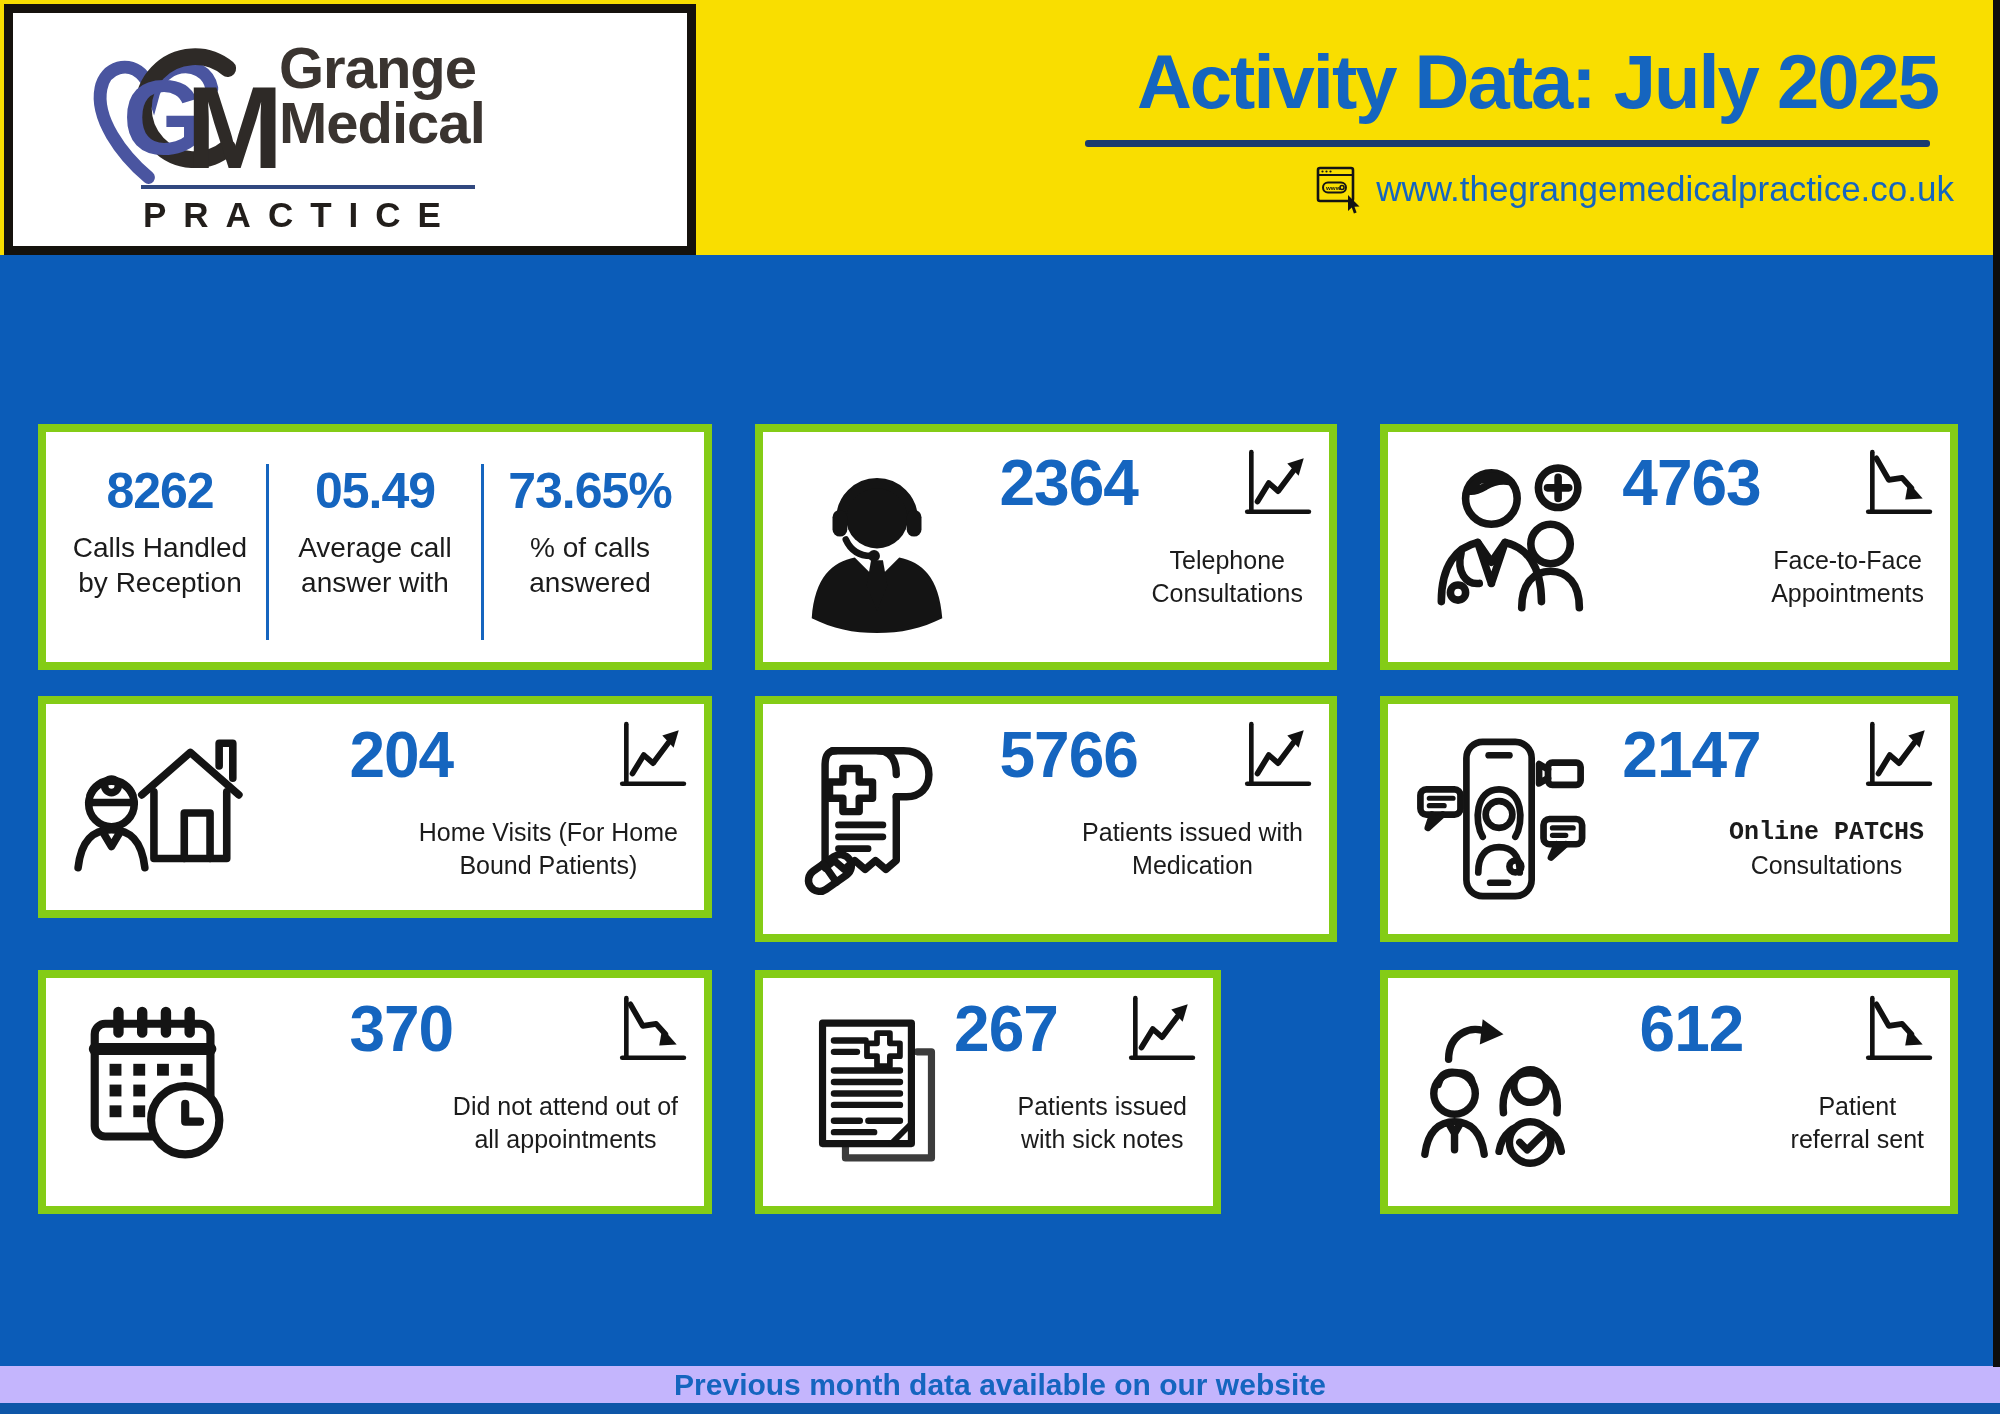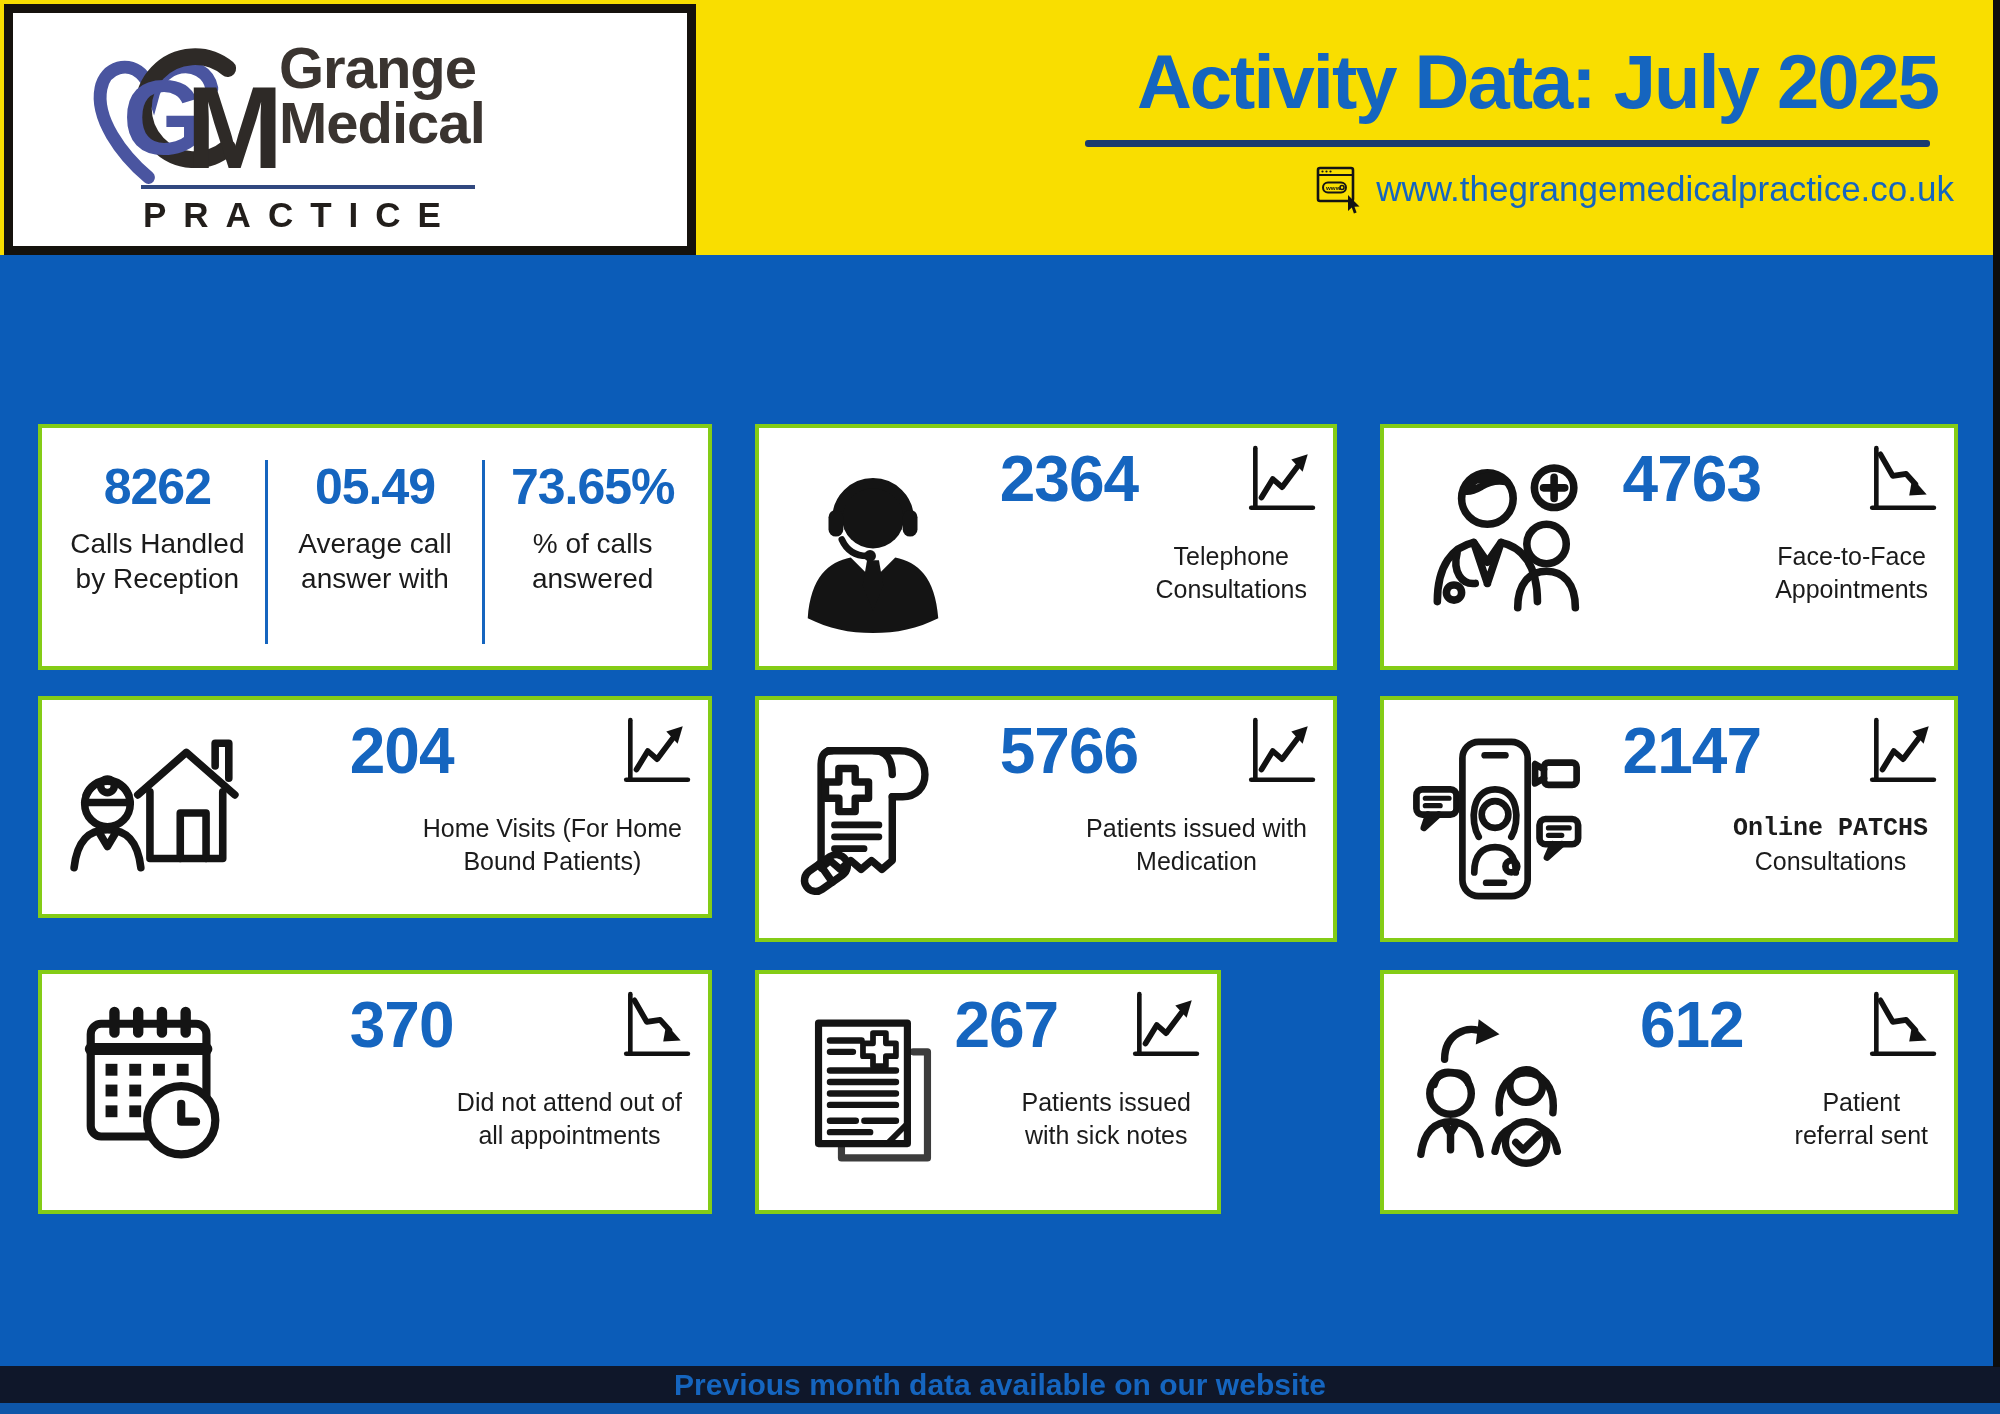--- a/index.html
+++ b/index.html
@@ -24,21 +24,21 @@
     font-size:35px;font-weight:700;color:#221E1B;letter-spacing:17px;white-space:nowrap;
   }
   .title{
     position:absolute;top:38px;right:62px;
     font-size:76px;font-weight:700;color:#1565BF;letter-spacing:-2px;white-space:nowrap;
   }
   .title-rule{position:absolute;top:140px;right:70px;width:845px;height:7px;background:#1A3C6E;border-radius:3px;}
   .url-row{position:absolute;top:164px;right:46px;display:flex;align-items:center;gap:13px;}
   .url-text{font-size:35px;color:#1565BF;white-space:nowrap;}
   
-  .card{position:absolute;background:#ffffff;border:4px solid #84cc16;box-sizing:border-box;}
+  .card{position:absolute;background:#ffffff;border:8px solid #84cc16;box-sizing:border-box;}
   
   .sum{display:flex;align-items:stretch;padding:30px 8px 20px 8px;}
   .sum-col{flex:1;text-align:center;padding:0 6px;}
   .sum-num{font-size:50px;font-weight:700;color:#1565BF;letter-spacing:-1px;}
   .sum-label{margin-top:10px;font-size:28px;color:#1b1b1b;line-height:1.25;}
   .sum-div{width:3px;background:#1565BF;margin:2px 0;}
   
   .stat .icon-wrap{
     position:absolute;left:14px;top:50%;transform:translateY(-50%);
     width:200px;height:192px;display:flex;align-items:center;justify-content:center;
@@ -49,21 +49,21 @@
   }
   .stat .trend{position:absolute;right:16px;top:14px;width:74px;height:74px;}
   .stat .label{
     position:absolute;right:26px;top:112px;text-align:center;
     font-size:25px;color:#1b1b1b;line-height:1.32;
   }
   .stat .label span{display:block;white-space:nowrap;}
   .stat .label span.bold{font-weight:700;font-family:Liberation Mono, monospace;}
   
   .footer-band{
-    position:absolute;left:0;bottom:11px;width:100%;height:37px;background:#0f172a;
+    position:absolute;left:0;bottom:11px;width:100%;height:37px;background:#c4b5fd;
     display:flex;align-items:center;justify-content:center;z-index:4;
   }
   .footer-text{font-size:30px;font-weight:700;color:#1565BF;}
   .bottom-strip{position:absolute;left:0;bottom:0;width:100%;height:11px;background:#0E56A8;z-index:4;}
   svg{display:block;}
 </style>
 </head>
 <body>
 
 <div class="page">

